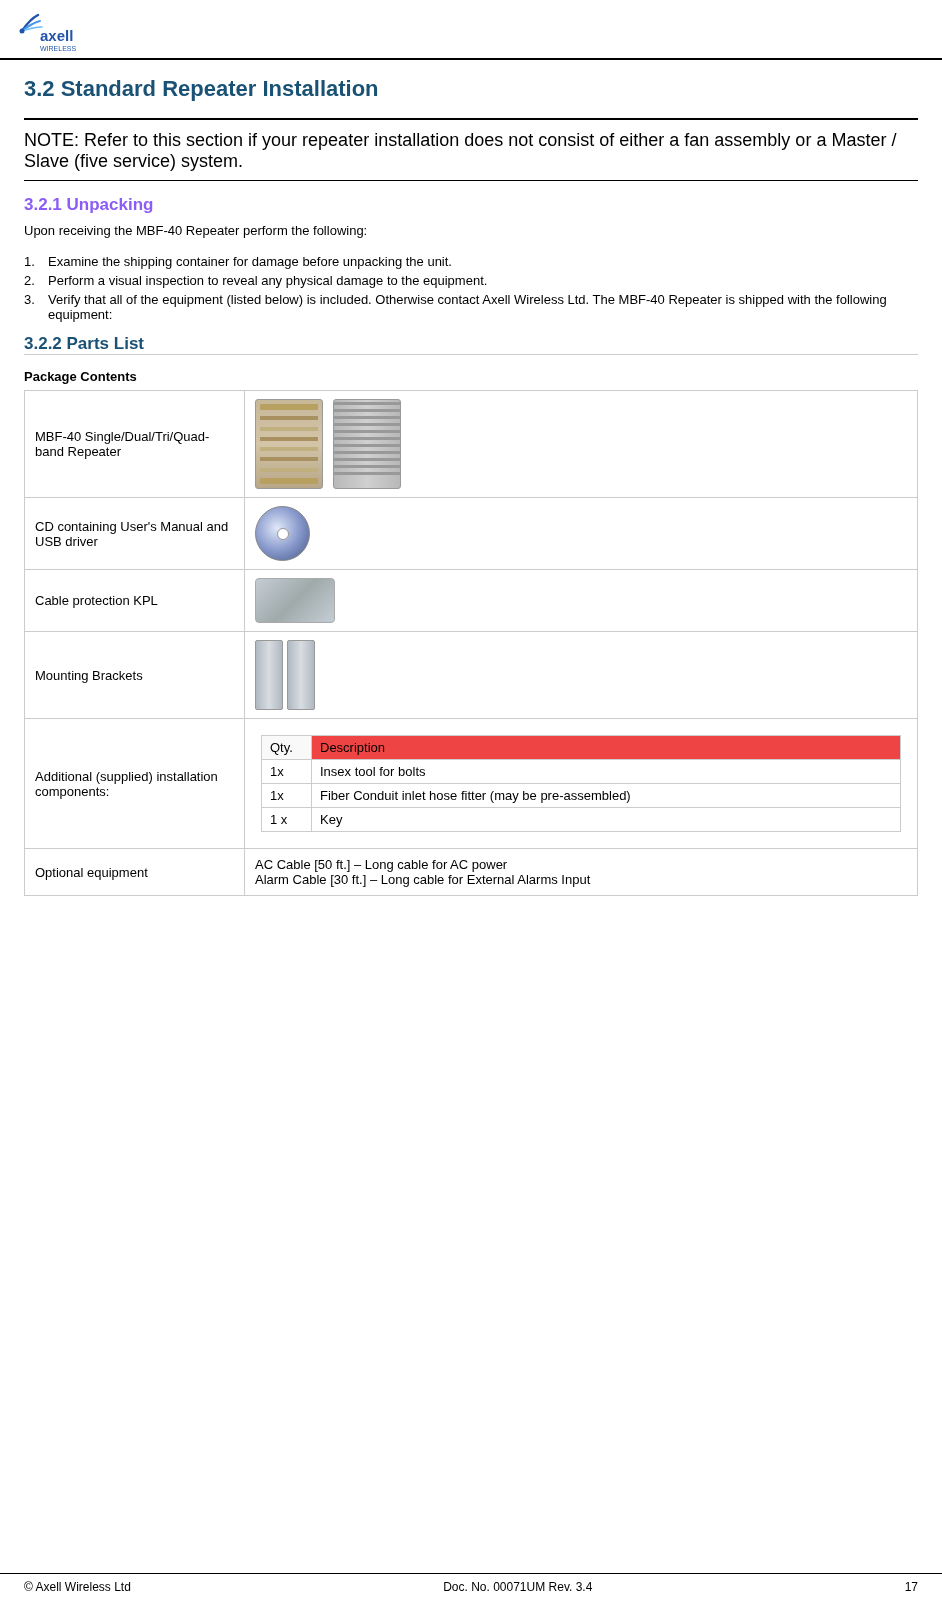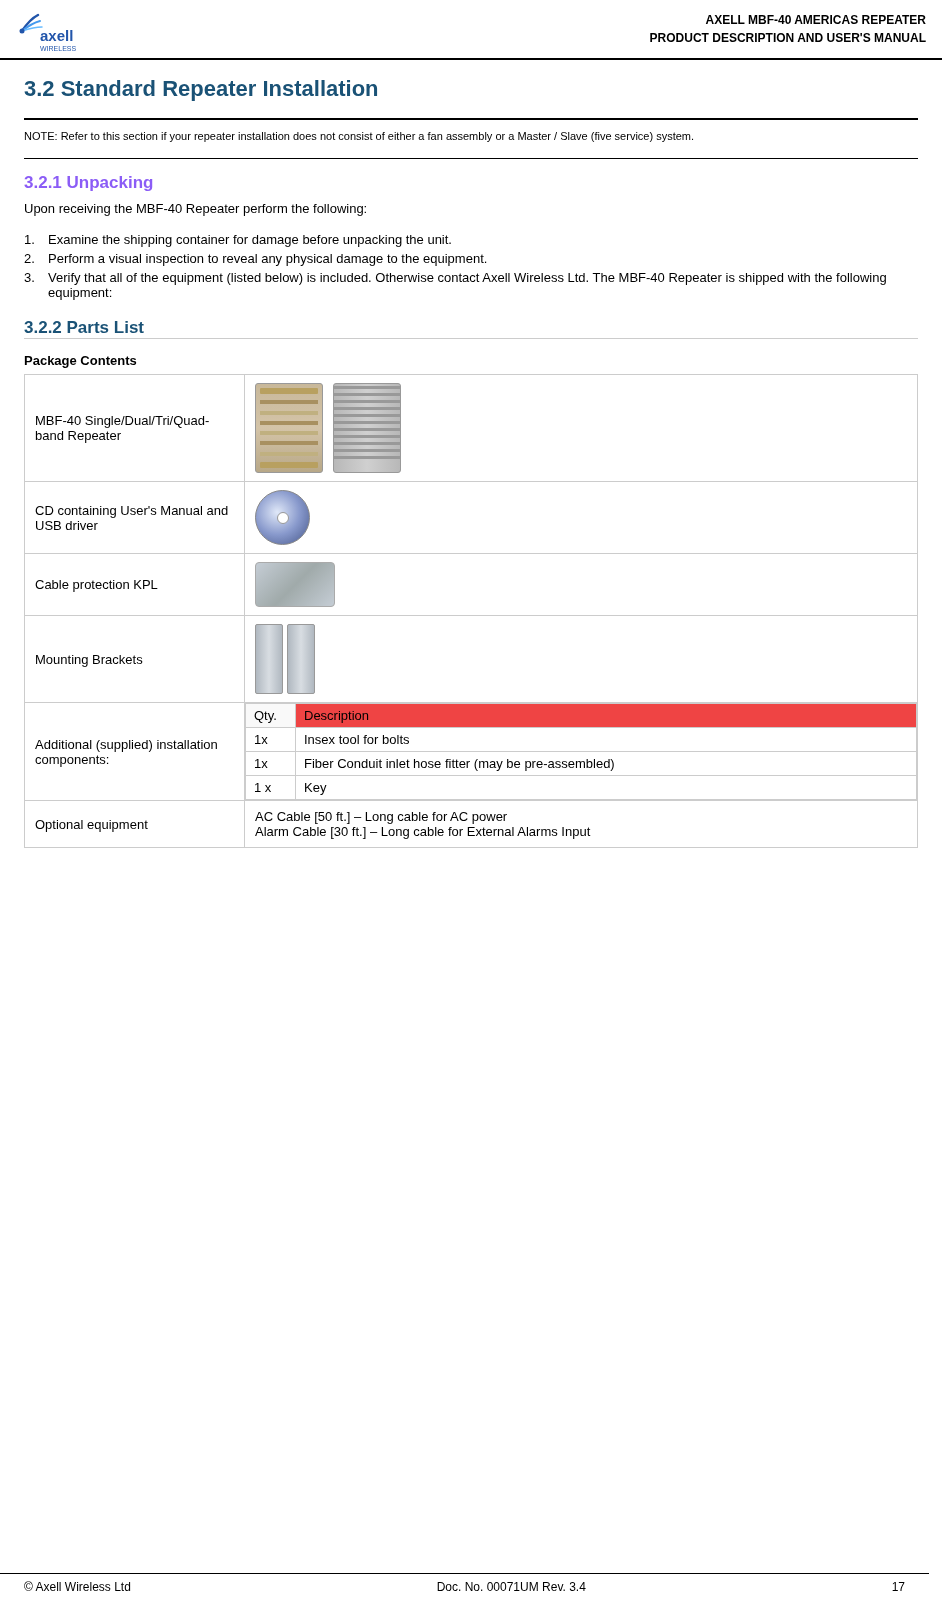--- a/index.html
+++ b/index.html
@@ -53,24 +53,24 @@
     .section-heading {
       color: #1a5276;
       font-size: 22px;
       font-weight: bold;
       border-bottom: 2px solid #000;
       padding-bottom: 16px;
       margin-bottom: 10px;
     }
 
     .note-text {
-      font-size: 11px;
+      font-size: 18px;
       margin-bottom: 14px;
       border-bottom: 1px solid #000;
-      padding-bottom: 16px;
+      padding-bottom: 8px;
     }
 
     
     .subsection-heading {
       color: #8b5cf6;
       font-size: 17px;
       font-weight: bold;
       margin-bottom: 8px;
     }
 
@@ -89,21 +89,21 @@
       margin-bottom: 4px;
       font-size: 13px;
     }
     .numbered-list li .num {
       min-width: 24px;
       font-weight: normal;
     }
 
     
     .parts-section {
-      margin-top: 18px;
+      margin-top: 12px;
     }
     .parts-section-heading {
       color: #1a5276;
       font-size: 17px;
       font-weight: bold;
       margin-bottom: 14px;
       border-bottom: 1px solid #ccc;
     }
 
     .package-label {
@@ -146,21 +146,21 @@
     }
     .inner-table .qty-col {
       width: 50px;
     }
 
     
     .footer {
       position: absolute;
       bottom: 0;
       left: 0;
-      right: 13px;
+      right: 0;
       border-top: 1px solid #000;
       padding: 6px 24px;
       display: flex;
       justify-content: space-between;
       font-size: 12px;
     }
 
     
     .repeater-img-area {
       display: flex;
@@ -250,24 +250,20 @@
       <text x="32" y="36" font-family="Arial" font-size="15" font-weight="bold" fill="#2255aa">axell</text>
       <text x="32" y="46" font-family="Arial" font-size="7" fill="#2255aa">WIRELESS</text>
 
       <g transform="translate(4, 6)">
         <path d="M10,20 Q18,8 26,4" stroke="#2255aa" stroke-width="2.5" fill="none" stroke-linecap="round"></path>
         <path d="M10,20 Q20,12 28,10" stroke="#4499ee" stroke-width="2" fill="none" stroke-linecap="round"></path>
         <path d="M10,20 Q22,16 30,16" stroke="#66bbff" stroke-width="1.5" fill="none" stroke-linecap="round"></path>
         <circle cx="10" cy="20" r="2.5" fill="#2255aa"></circle>
       </g>
     </svg>
-  </div>
-  <div class="header-text">
-    <div class="line1">AXELL MBF-40 AMERICAS REPEATER</div>
-    <div class="line2">PRODUCT DESCRIPTION AND USER'S MANUAL</div>
   </div>
 </div>
 
 <div class="main-content">
 
   <h2 class="section-heading">3.2   Standard Repeater Installation</h2>
 
   <p class="note-text">NOTE: Refer to this section if your repeater installation does not consist of either a fan assembly or a Master / Slave (five service) system.</p>
 
   <h3 class="subsection-heading">3.2.1   Unpacking</h3>
@@ -349,21 +345,21 @@
           <td class="image-cell">
             <div class="bracket-img">
               <div class="bracket-unit"></div>
               <div class="bracket-unit"></div>
             </div>
           </td>
         </tr>
 
         <tr>
           <td class="label-cell">Additional (supplied) installation components:</td>
-          <td class="image-cell" style="padding:0;">
+          <td class="image-cell" style="padding:16px;">
             <table class="inner-table">
               <thead>
                 <tr>
                   <td class="qty-col" style="font-weight:normal;background:#f9f9f9;">Qty.</td>
                   <td style="font-weight:normal;background:#ef4444;">Description</td>
                 </tr>
               </thead>
               <tbody>
                 <tr>
                   <td class="qty-col">1x</td>

